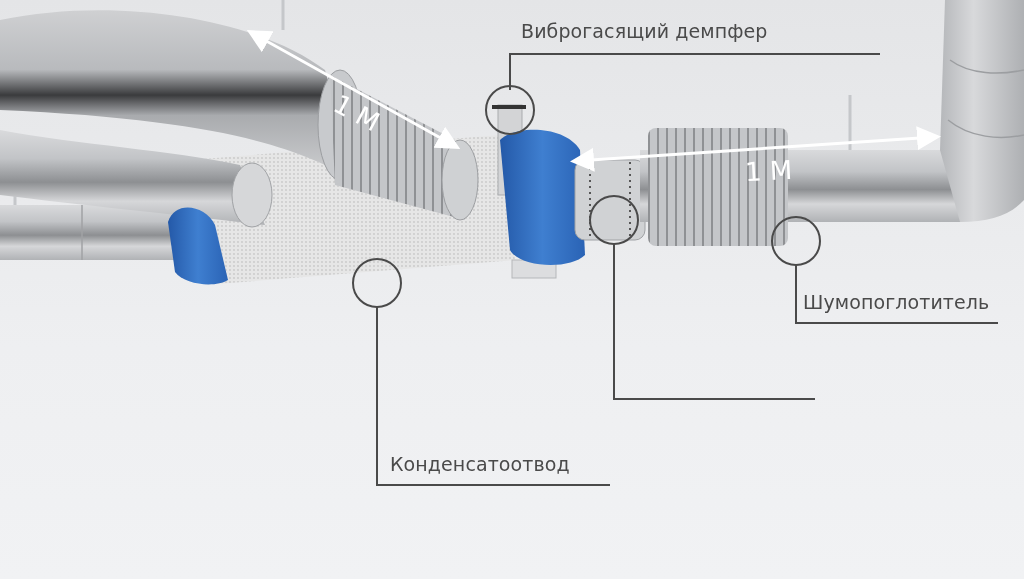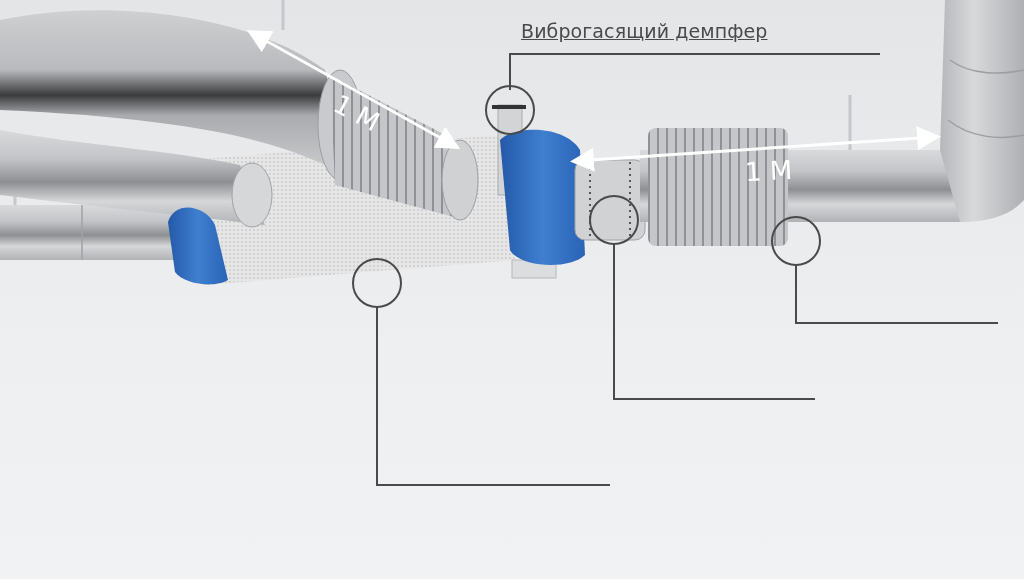--- a/index.html
+++ b/index.html
@@ -4,21 +4,21 @@
   <style>
     html, body { margin: 0; padding: 0; }
     body {
       width: 1024px; height: 579px; overflow: hidden; position: relative;
       background: linear-gradient(180deg, #e4e5e7 0%, #eaebed 35%, #eeeff1 60%, #f1f2f4 100%);
       font-family: "DejaVu Sans", "Liberation Sans", sans-serif;
     }
     .scene { position: absolute; left: 0; top: 0; width: 1024px; height: 579px; }
     .label {
       position: absolute; font-size: 19px; color: #4a4a4a; white-space: nowrap;
-      letter-spacing: 0.1px; line-height: 1; text-decoration: underline;
+      letter-spacing: 0.1px; line-height: 1;
     }
     .dim-label {
       position: absolute; font-size: 26px; color: #ffffff; white-space: nowrap;
       font-family: "DejaVu Sans", sans-serif; line-height: 1;
     }
   </style>
 </head>
 <body>
 
 <div class="scene">
@@ -118,17 +118,19 @@
     </g>
 
     <g>
       <circle cx="796" cy="241" r="24" fill="none" stroke="#4a4a4a" stroke-width="2"></circle>
       <polyline points="796,265 796,323 998,323" fill="none" stroke="#4a4a4a" stroke-width="2"></polyline>
     </g>
   </svg>
 
   
   <span class="label" style="left:521px; top:22px;">Виброгасящий демпфер</span>
+  <span class="label" style="left:803px; top:293px;">Шумопоглотитель</span>
+  <span class="label" style="left:390px; top:455px;">Конденсатоотвод</span>
 
   
   <span class="dim-label" style="left:333px; top:100px; transform: rotate(28deg);">1 М</span>
   <span class="dim-label" style="left:745px; top:158px; transform: rotate(-3deg);">1 М</span>
 </div>
 
 </body></html>

